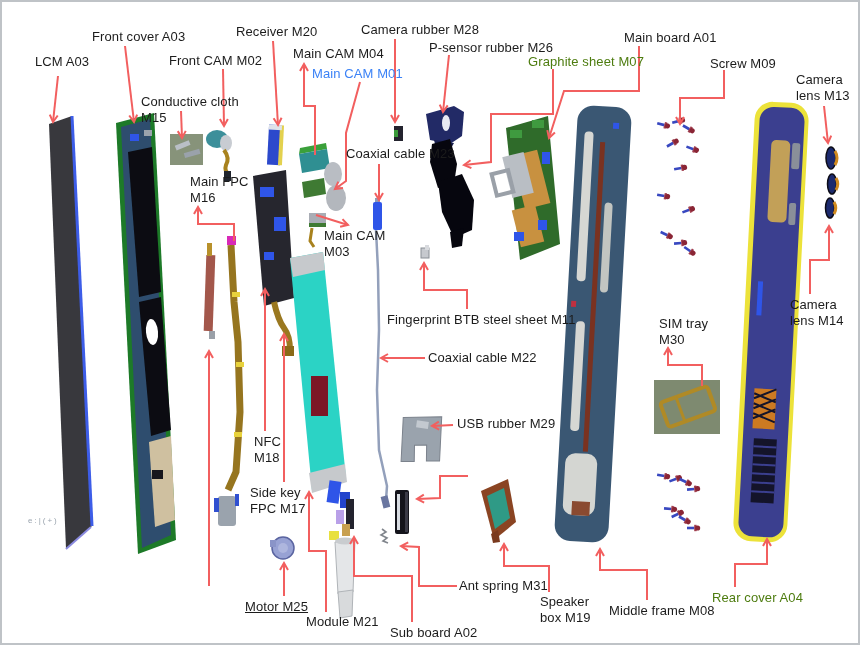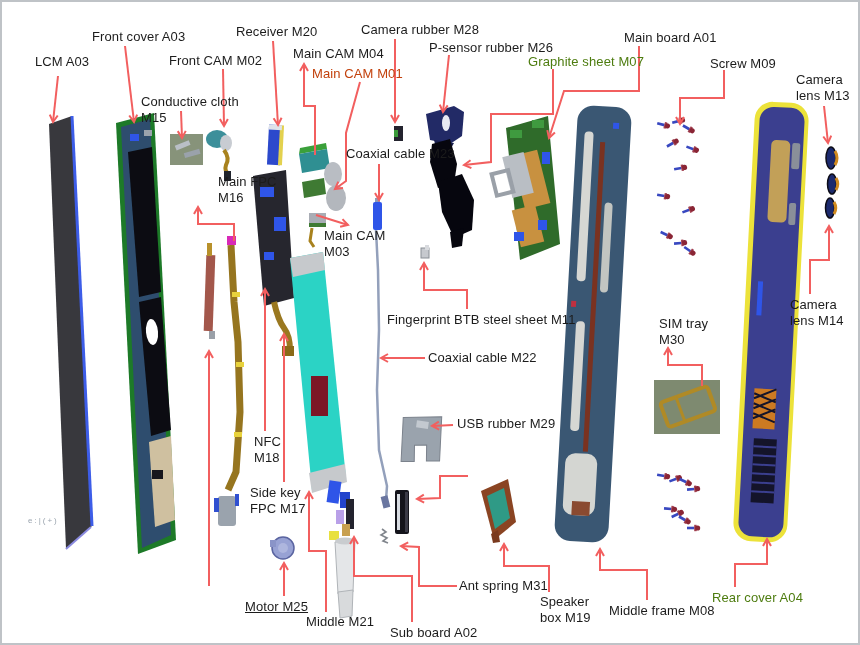--- a/index.html
+++ b/index.html
@@ -330,21 +330,21 @@
       <div class="lbl" style="left: 139px; top: 92px; color: rgb(28, 28, 28);">
         <div>Conductive cloth</div>
         <div>M15</div>
       </div>
       <div class="lbl" style="left: 234px; top: 22px; color: rgb(28, 28, 28);">
         <div>Receiver M20</div>
       </div>
       <div class="lbl" style="left: 291px; top: 44px; color: rgb(28, 28, 28);">
         <div>Main CAM M04</div>
       </div>
-      <div class="lbl" style="left: 310px; top: 64px; color: #c2410c;">
+      <div class="lbl" style="left: 310px; top: 64px; color: #3b82f6;">
         <div>Main CAM M01</div>
       </div>
       <div class="lbl" style="left: 359px; top: 20px; color: rgb(28, 28, 28);">
         <div>Camera rubber M28</div>
       </div>
       <div class="lbl" style="left: 427px; top: 38px; color: rgb(28, 28, 28);">
         <div>P-sensor rubber M26</div>
       </div>
       <div class="lbl" style="left: 526px; top: 52px; color: #4d7c0f;">
         <div>Graphite sheet M07</div>
@@ -359,21 +359,21 @@
         <div>Camera</div>
         <div>lens M13</div>
       </div>
       <div class="lbl" style="left: 344px; top: 144px; color: rgb(28, 28, 28);">
         <div>Coaxial cable M23</div>
       </div>
       <div class="lbl" style="left: 322px; top: 226px; color: rgb(28, 28, 28);">
         <div>Main CAM</div>
         <div>M03</div>
       </div>
-      <div class="lbl" style="left: 188px; top: 172px; color: rgb(28, 28, 28); margin-left: 28px;">
+      <div class="lbl" style="left: 188px; top: 172px; color: rgb(28, 28, 28);">
         <div>Main FPC</div>
         <div>M16</div>
       </div>
       <div class="lbl" style="left: 385px; top: 310px; color: rgb(28, 28, 28);">
         <div>Fingerprint BTB steel sheet M11</div>
       </div>
       <div class="lbl" style="left: 426px; top: 348px; color: rgb(28, 28, 28);">
         <div>Coaxial cable M22</div>
       </div>
       <div class="lbl" style="left: 252px; top: 432px; color: rgb(28, 28, 28);">
@@ -381,21 +381,21 @@
         <div>M18</div>
       </div>
       <div class="lbl" style="left: 248px; top: 483px; color: rgb(28, 28, 28);">
         <div>Side key</div>
         <div>FPC M17</div>
       </div>
       <div class="lbl" style="left: 243px; top: 597px; color: rgb(28, 28, 28); text-decoration: underline;">
         <div>Motor M25</div>
       </div>
       <div class="lbl" style="left: 304px; top: 612px; color: rgb(28, 28, 28);">
-        <div>Middle M21</div>
+        <div>Module M21</div>
       </div>
       <div class="lbl" style="left: 388px; top: 623px; color: rgb(28, 28, 28);">
         <div>Sub board A02</div>
       </div>
       <div class="lbl" style="left: 455px; top: 414px; color: rgb(28, 28, 28);">
         <div>USB rubber M29</div>
       </div>
       <div class="lbl" style="left: 457px; top: 576px; color: rgb(28, 28, 28);">
         <div>Ant spring M31</div>
       </div>

